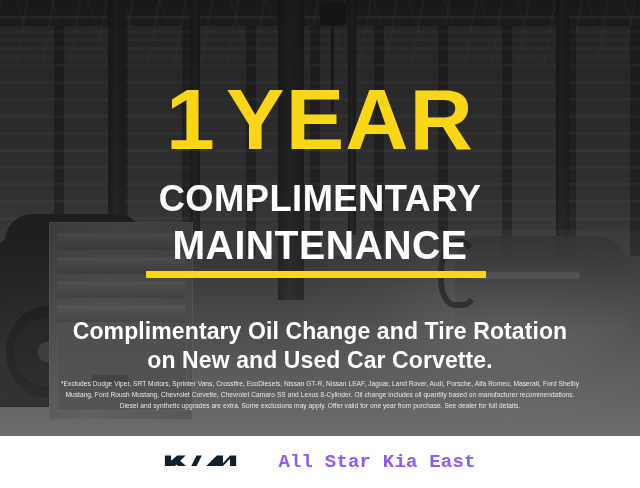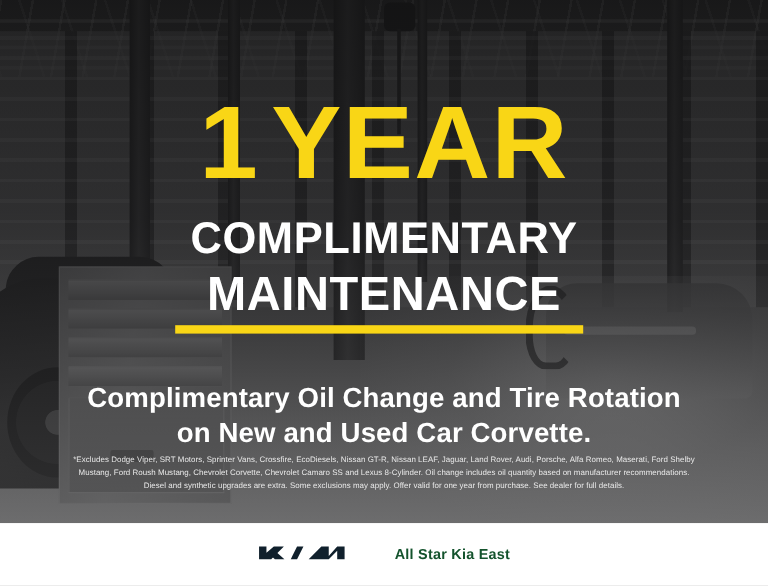--- a/index.html
+++ b/index.html
@@ -265,24 +265,24 @@
     align-items: center;
     justify-content: center;
     gap: 26px;
   }
   .kia-logo {
     display: block;
     width: 88px;
     height: 22px;
   }
   .dealer-name {
-    color: #14532d;
-    font-family: Liberation Sans, sans-serif;
+    color: #8b5cf6;
+    font-family: Liberation Mono, monospace;
     font-weight: bold;
-    font-size: 12px;
+    font-size: 19px;
     letter-spacing: 0.2px;
     white-space: nowrap;
   }
 </style>
 </head>
 <body>
 
 <div id="ad-banner">
 
   <div class="hero">

